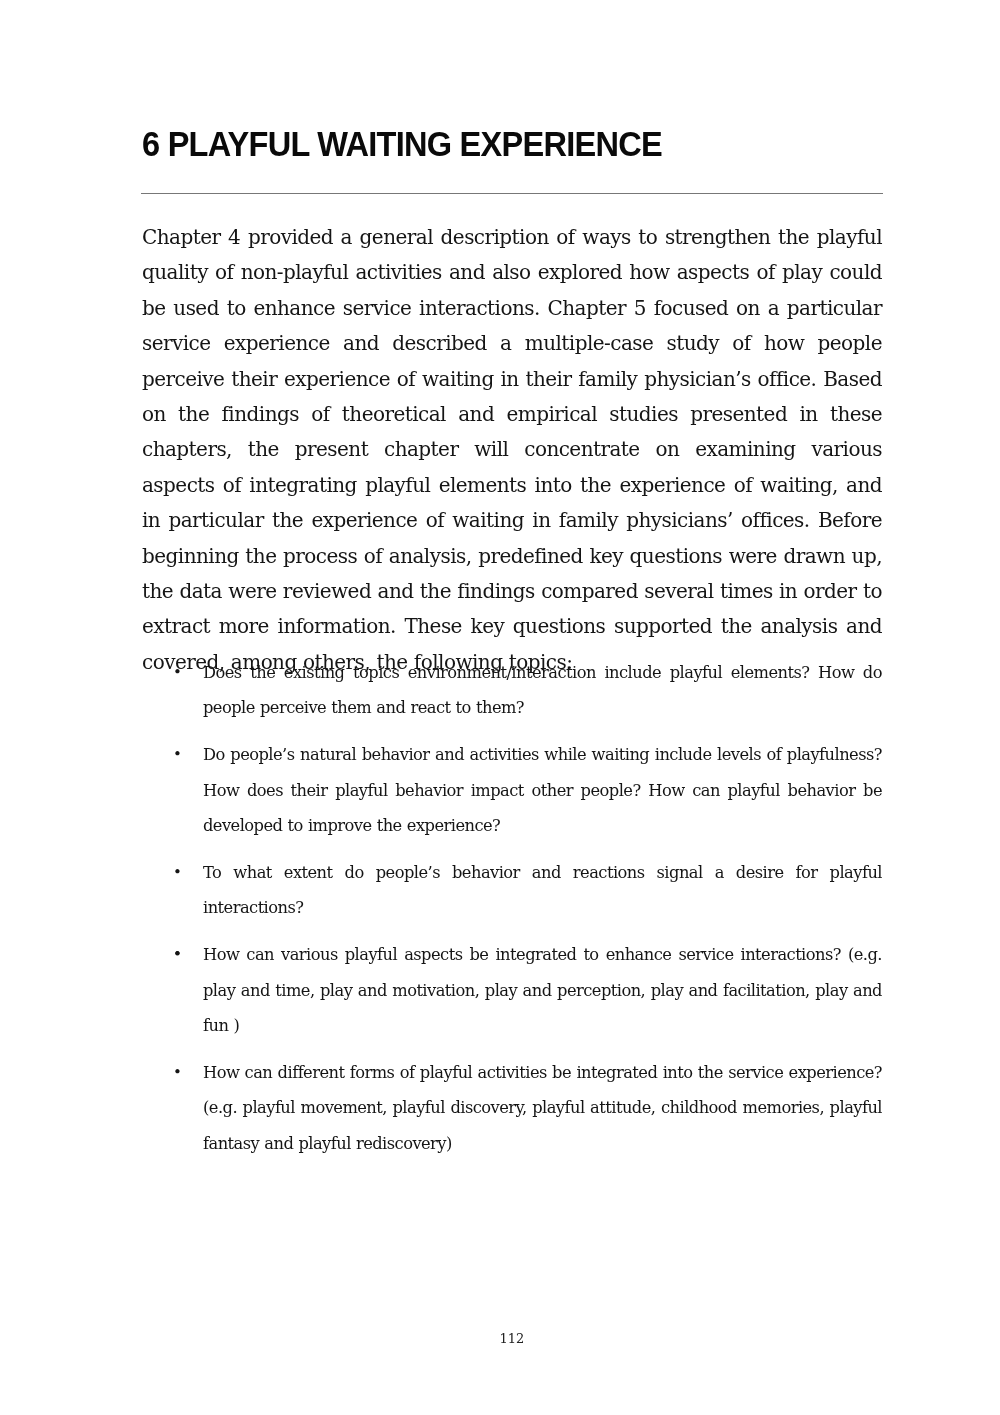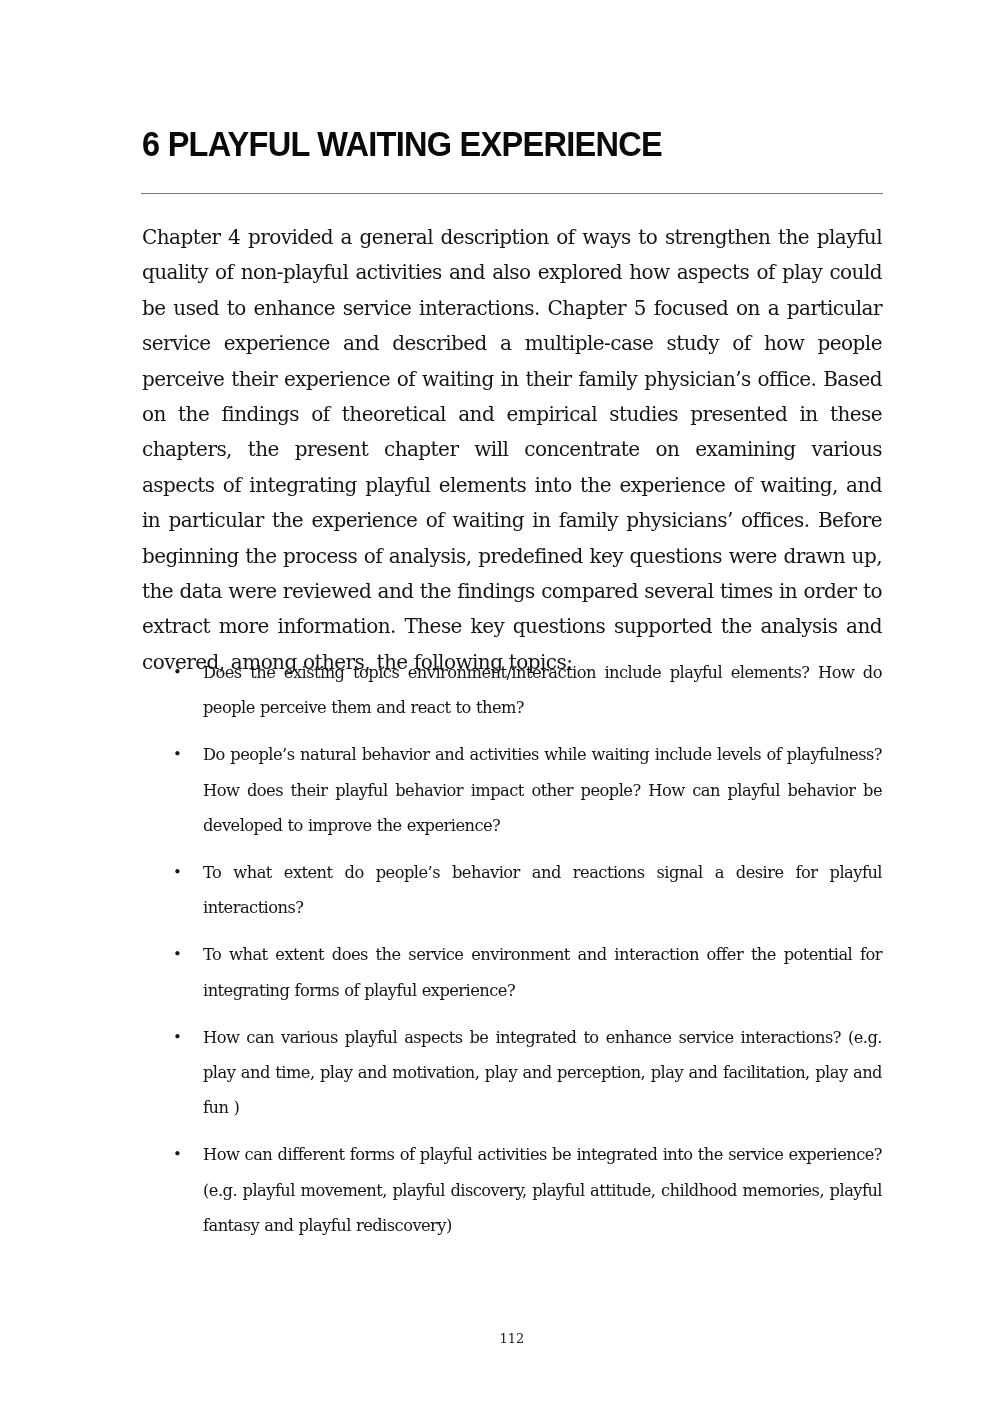--- a/index.html
+++ b/index.html
@@ -61,21 +61,20 @@
     <li>
       <span class="bullet-dot">•</span>
       <span>Do people’s natural behavior and activities while waiting include levels of playfulness? How does their playful behavior impact other people? How can playful behavior be developed to improve the experience?</span>
     </li>
     <li>
       <span class="bullet-dot">•</span>
       <span>To what extent do people’s behavior and reactions signal a desire for playful interactions?</span>
     </li>
     <li>
       <span class="bullet-dot">•</span>
-      <span>To what extent does the service environment and interaction offer the potential for integrating forms of playful experience?</span>
     </li>
     <li>
       <span class="bullet-dot">•</span>
       <span>How can various playful aspects be integrated to enhance service interactions? (e.g. play and time, play and motivation, play and perception, play and facilitation, play and fun )</span>
     </li>
     <li>
       <span class="bullet-dot">•</span>
       <span>How can different forms of playful activities be integrated into the service experience? (e.g. playful movement, playful discovery, playful attitude, childhood memories, playful fantasy and playful rediscovery)</span>
     </li>
   </ul>

